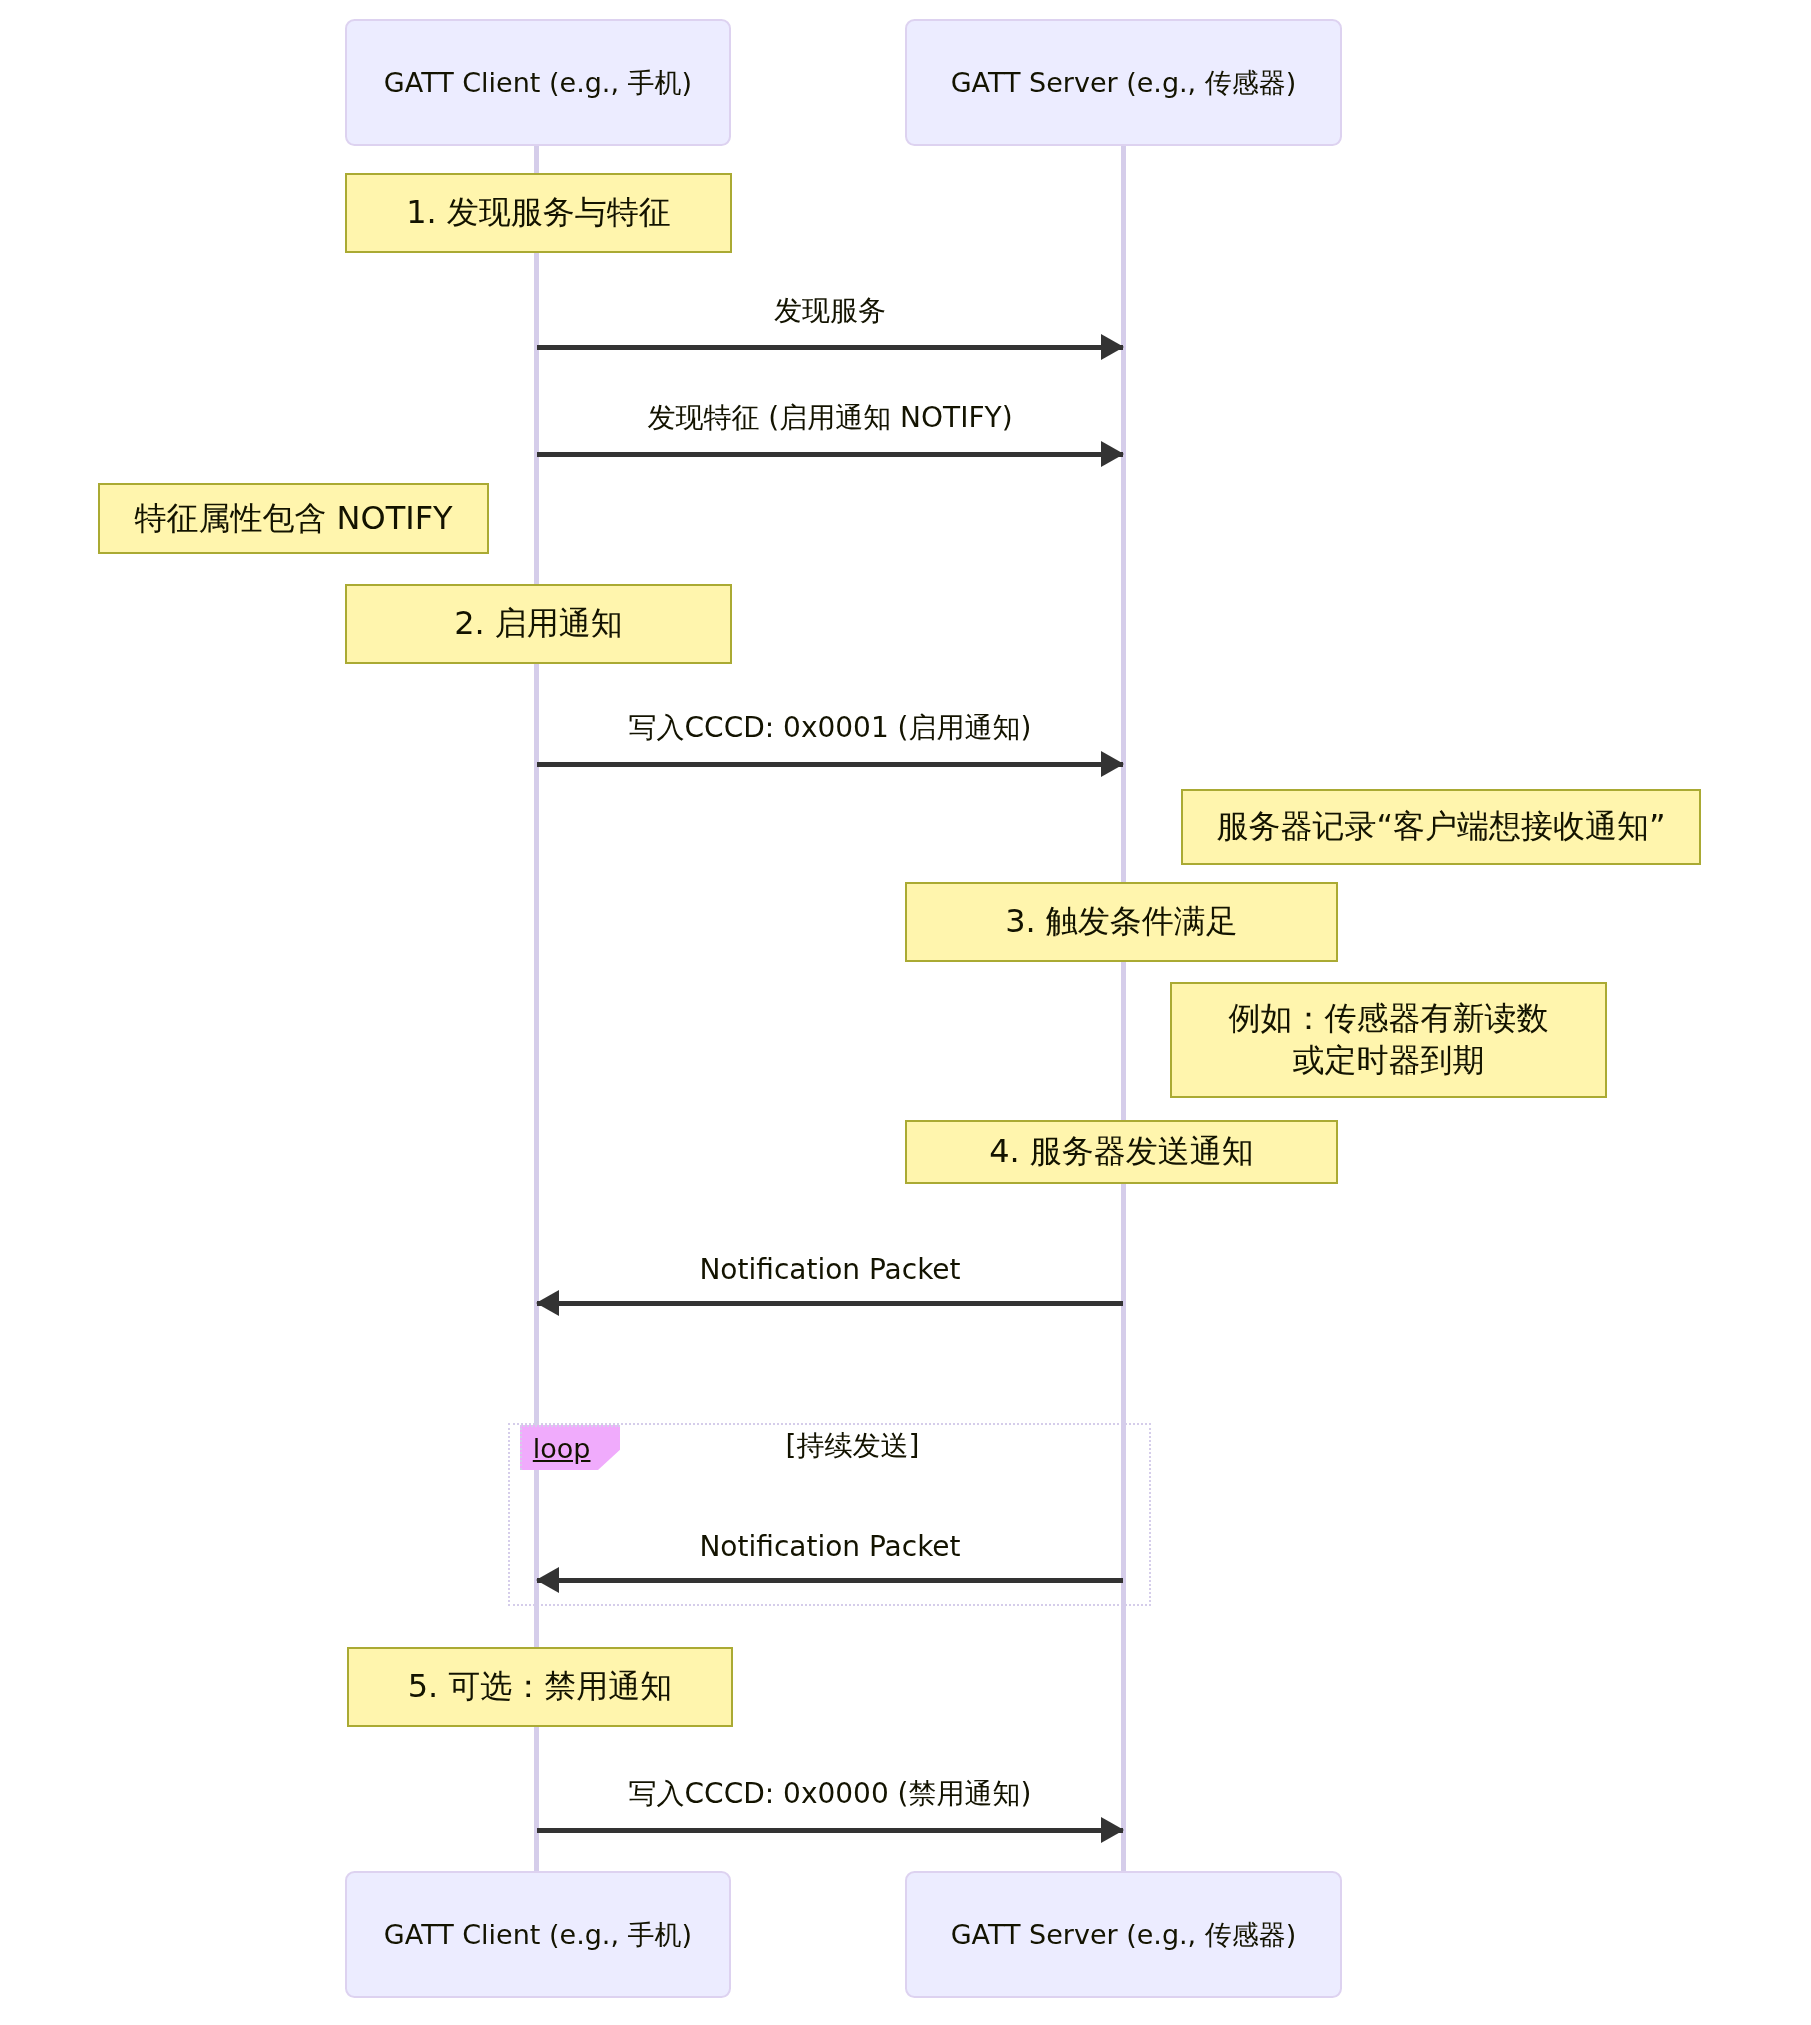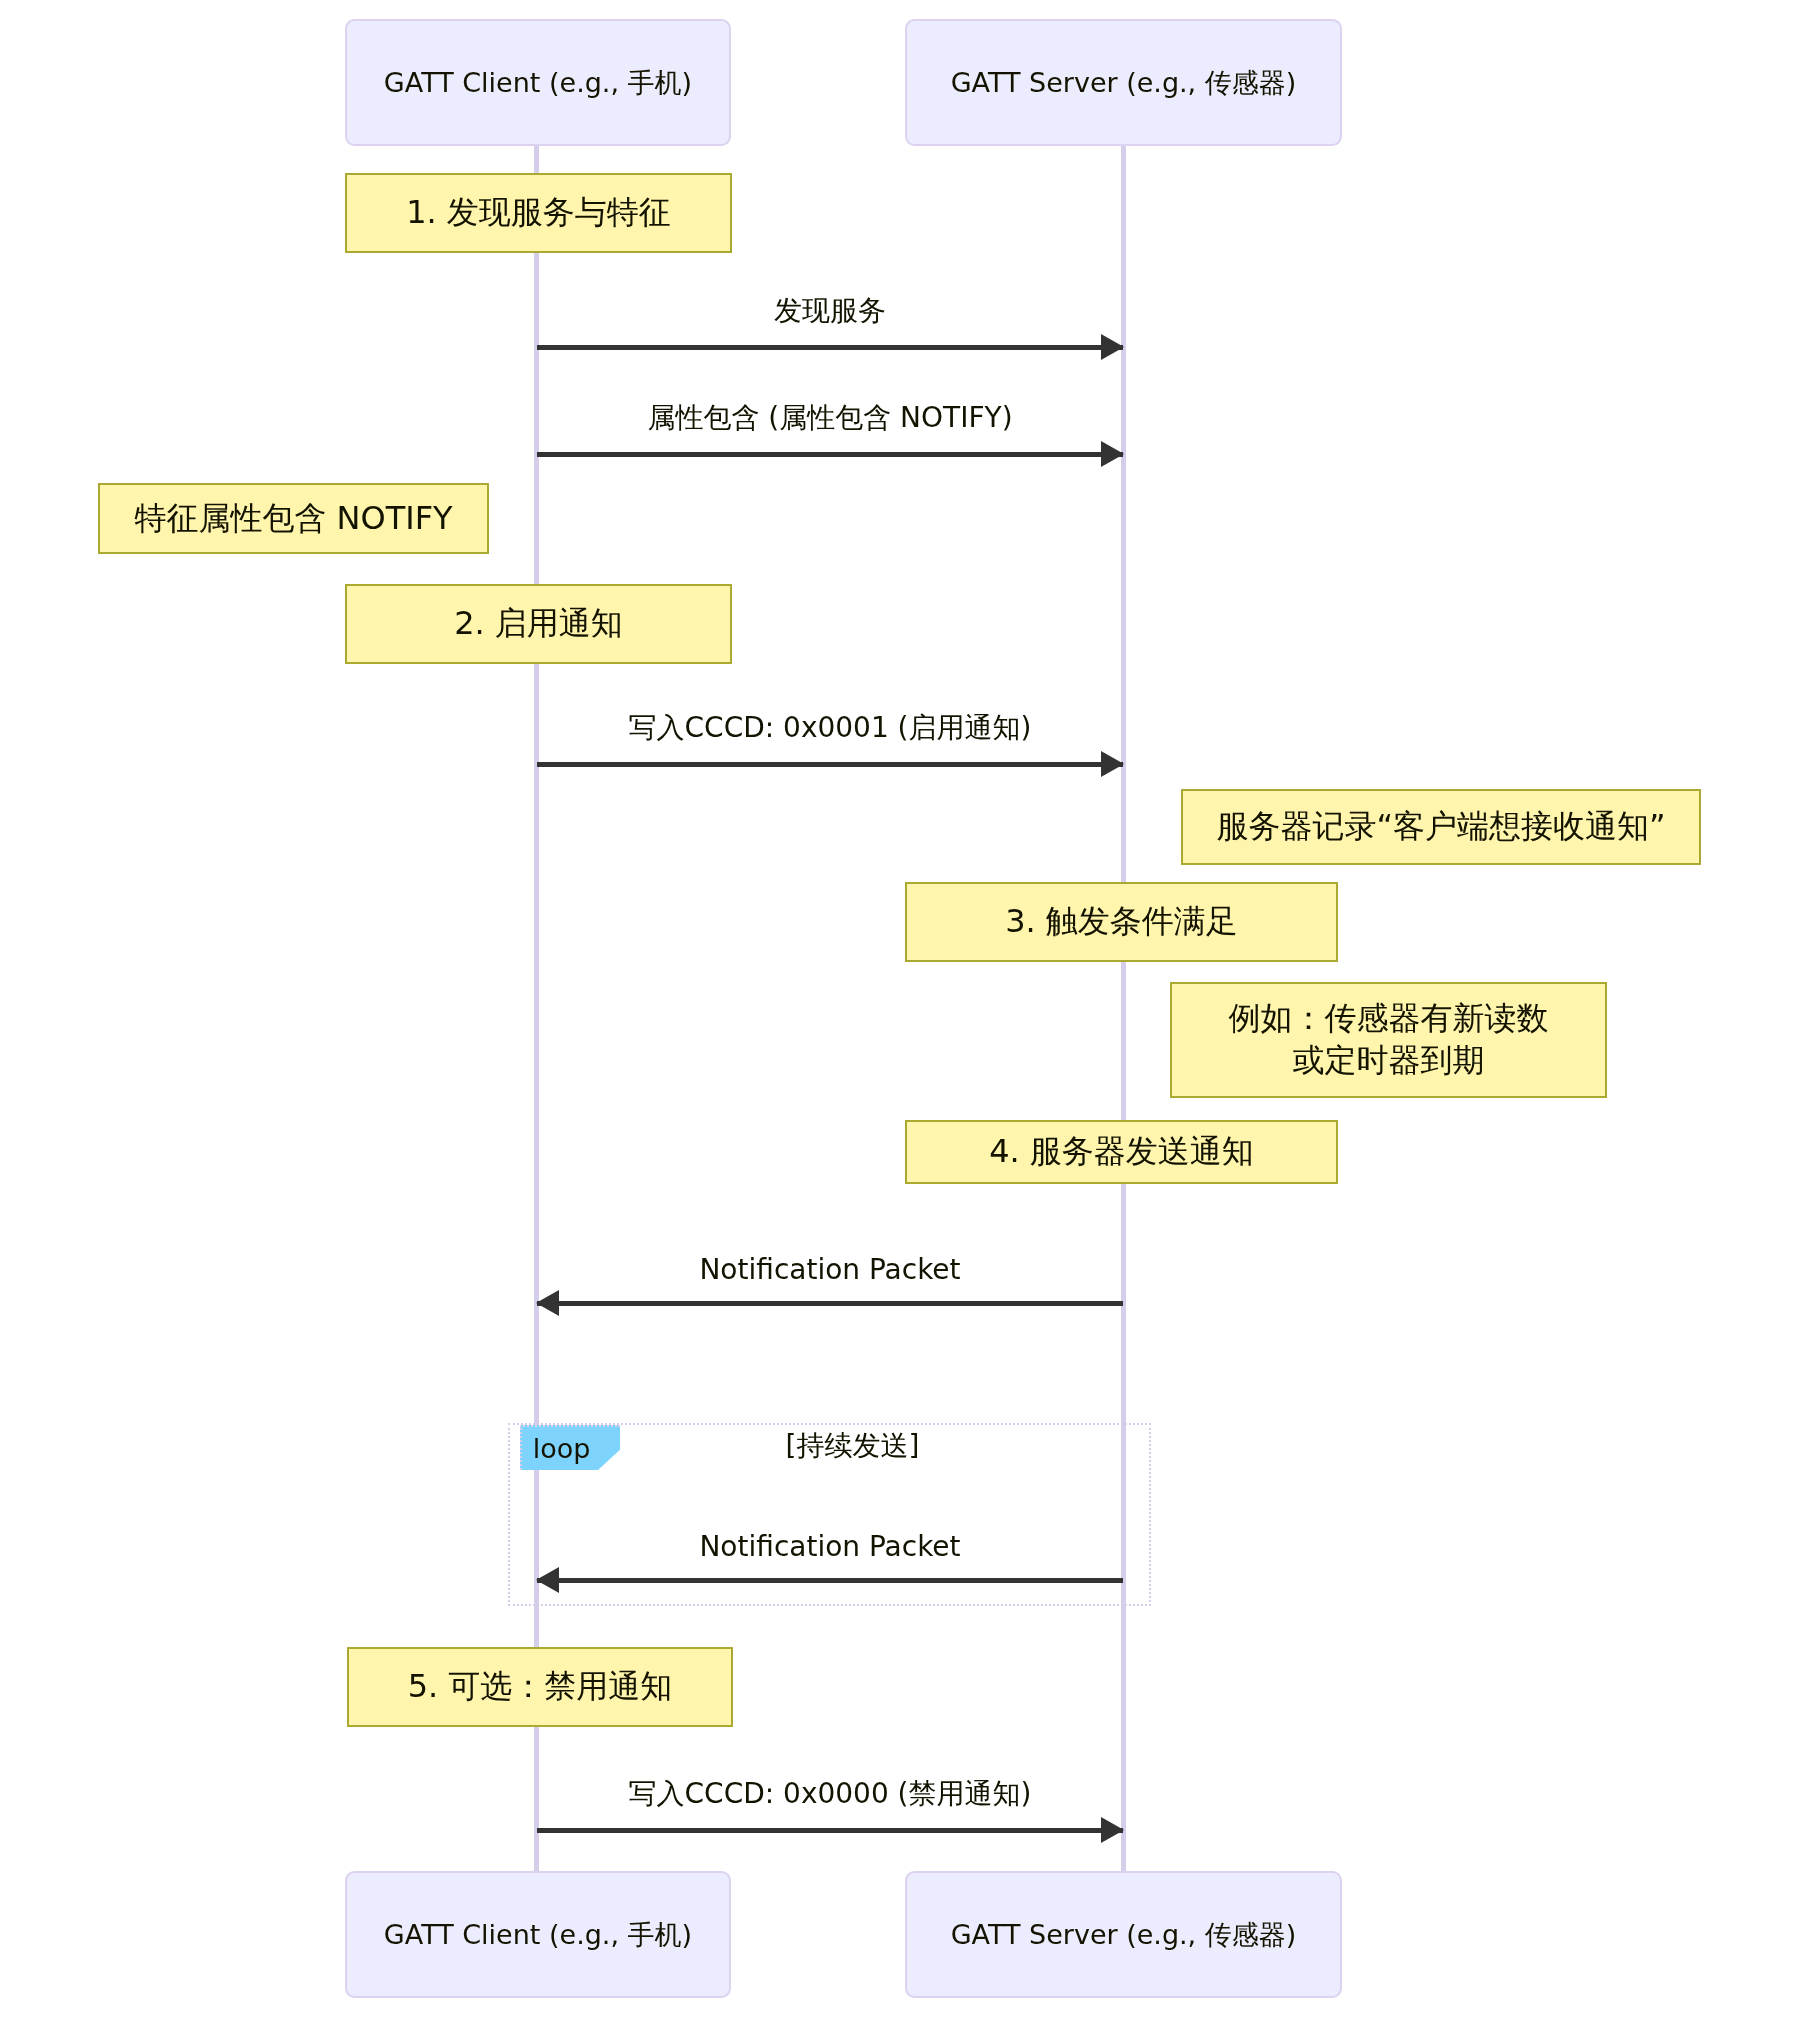--- a/index.html
+++ b/index.html
@@ -102,29 +102,30 @@
   
   .loop-box {
     position: absolute;
     box-sizing: border-box;
     border: 2.7px dotted #d5cdea;
     background: transparent;
   }
   .loop-tag {
     position: absolute;
     box-sizing: border-box;
-    background: #7dd3fc;
+    background: #f0abfc;
     border-top: 2.7px dotted #d5cdea;
     border-left: 2.7px dotted #d5cdea;
     color: #131300;
     font-size: 27px;
     display: flex;
     align-items: center;
     padding-left: 10.8px;
     clip-path: polygon(0 0, 100% 0, 100% 55%, 78% 100%, 0 100%);
+    text-decoration: underline;
   }
   .loop-cond {
     position: absolute;
     text-align: center;
     font-size: 28px;
     color: #131300;
     white-space: nowrap;
   }
 </style>
 </head>
@@ -146,21 +147,21 @@
     <span>1. 发现服务与特征</span>
   </div>
 
   <div class="msg right" style="left:537px; top:345px; width:586px;">
     <div class="label">发现服务</div>
     <div class="line"></div>
     <div class="head"></div>
   </div>
 
   <div class="msg right" style="left:537px; top:452px; width:586px;">
-    <div class="label">属性包含 (属性包含 NOTIFY)</div>
+    <div class="label">发现特征 (启用通知 NOTIFY)</div>
     <div class="line"></div>
     <div class="head"></div>
   </div>
 
   <div class="note" style="left:98px; top:483px; width:391px; height:71px;">
     <span>特征属性包含 NOTIFY</span>
   </div>
 
   <div class="note" style="left:345px; top:584px; width:387px; height:80px;">
     <span>2. 启用通知</span>

